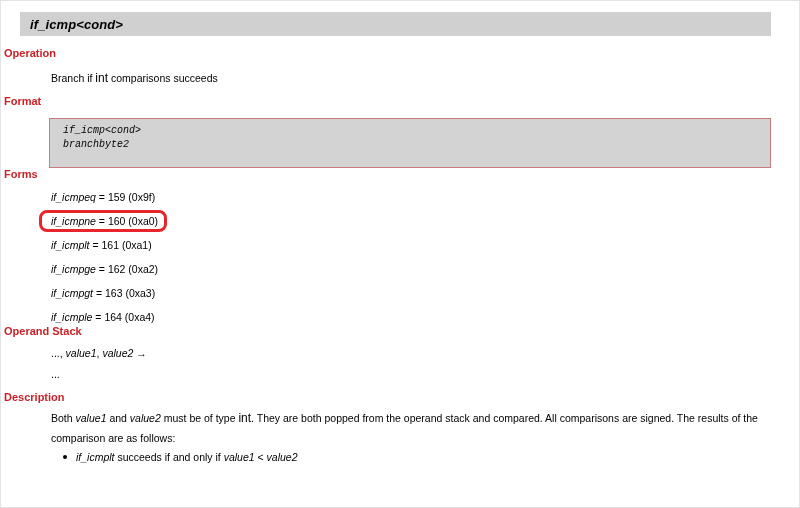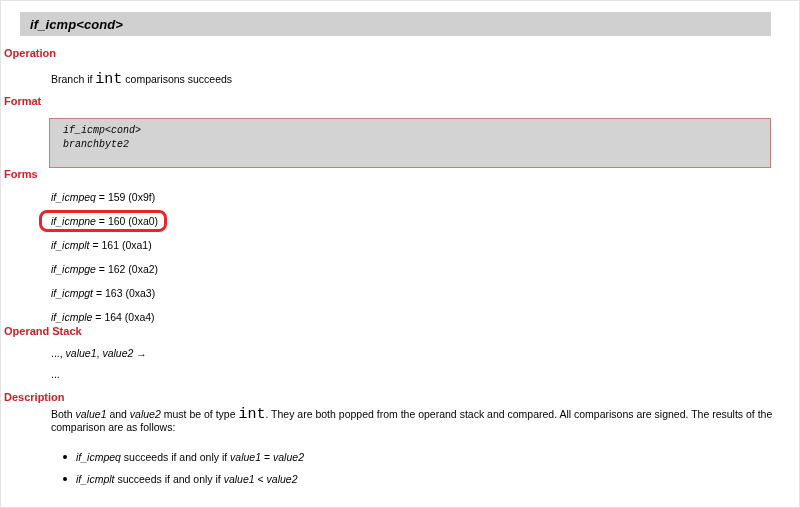--- a/index.html
+++ b/index.html
@@ -38,22 +38,22 @@
     position: absolute;
     left: 3px;
     color: #cc2128;
     font-weight: bold;
     font-size: 11px;
   }
 
   .body-text { position: absolute; left: 50px; }
 
   code, .mono {
-    font-family: Liberation Mono, monospace;
-    font-size: 15px;
+    font-family: Liberation Sans, sans-serif;
+    font-size: 12px;
   }
 
   
   .code-box {
     position: absolute;
     left: 48px; top: 117px;
     width: 722px; height: 50px;
     background: #d3d3d3;
     border: 1px solid #c97c7c;
     padding: 5px 0 0 13px;
@@ -88,21 +88,21 @@
   }
 
   
   .os-line { position: absolute; left: 50px; }
 
   
   .desc-para {
     position: absolute;
     left: 50px; top: 407px;
     width: 722px;
-    line-height: 12px;
+    line-height: 20px;
   }
   .bullet-list {
     position: absolute;
     left: 62px; top: 450px;
     display: flex; flex-direction: column;
     gap: 9px;
   }
   .bullet-row { line-height: 13px; height: 13px; }
   .bullet-row .inner { position: relative; display: inline-block; }
   .dot {
@@ -147,17 +147,16 @@
   </div>
 
   <div class="sec-heading" style="top:324px">Operand Stack</div>
   <div class="os-line" style="top:346px"><span>..., </span><i>value1</i><span>, </span><i>value2</i><span> →</span></div>
   <div class="os-line" style="top:367px">...</div>
 
   <div class="sec-heading" style="top:390px">Description</div>
   <div class="desc-para"><span>Both </span><i>value1</i><span> and </span><i>value2</i><span> must be of type </span><code>int</code><span>. They are both popped from the operand stack and compared. All comparisons are signed. The results of the comparison are as follows:</span></div>
 
   <div class="bullet-list">
-    <div class="bullet-row"><span class="inner"><span class="dot"></span><i class="name">if_icmpeq</i><span> succeeds if and only if </span><i>value1</i><span> = </span><i>value2</i></span></div>
     <div class="bullet-row"><span class="inner"><span class="dot"></span><i class="name">if_icmplt</i><span> succeeds if and only if </span><i>value1</i><span> &lt; </span><i>value2</i></span></div>
   </div>
 
 </div>
 
 </body></html>

